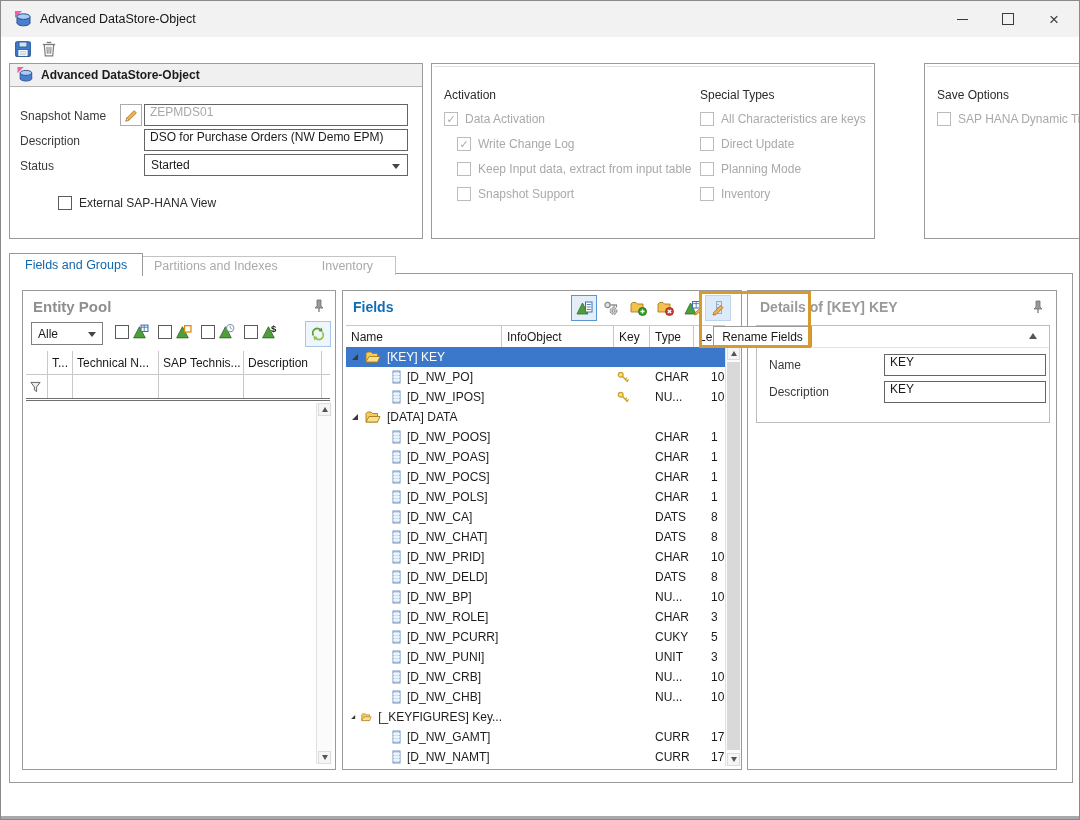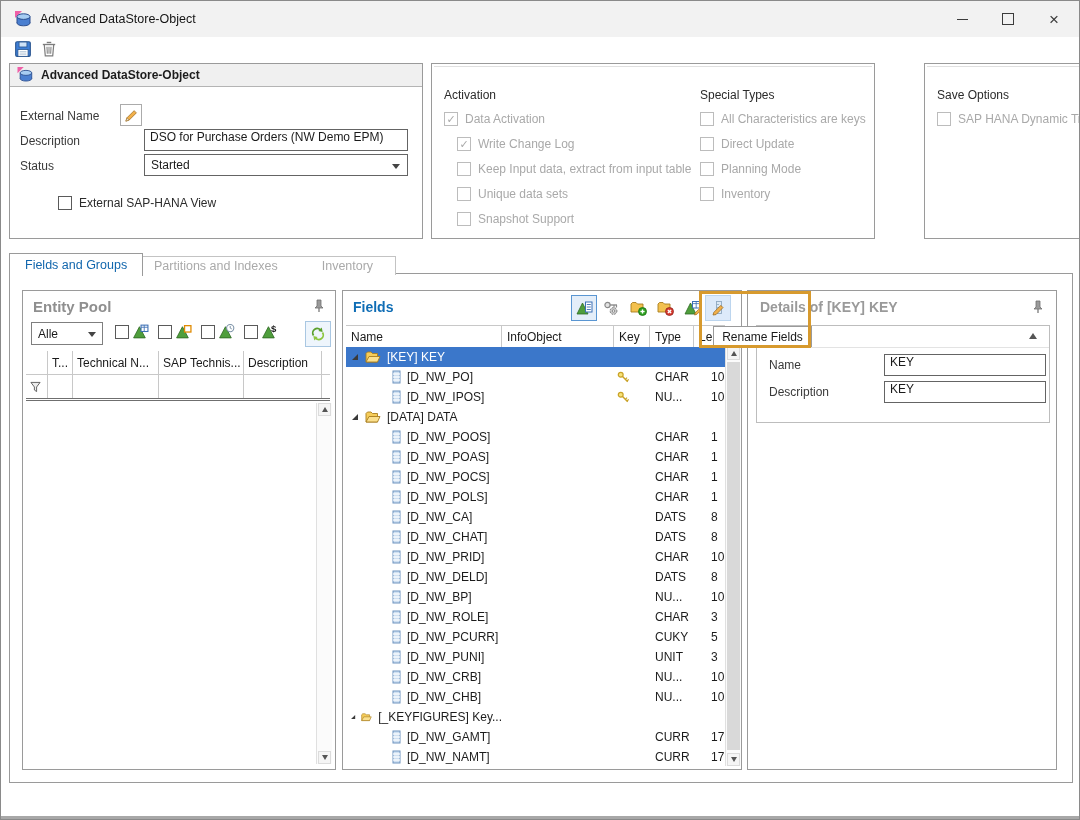--- a/index.html
+++ b/index.html
@@ -158,27 +158,28 @@
           <polygon points="0,0 7,0 0,7" fill="#ef5fa7"></polygon>
           <ellipse cx="9.5" cy="13" rx="6.5" ry="2.8" fill="#4a7fd0" stroke="#2c4f90" stroke-width="1"></ellipse>
           <rect x="3" y="6.6" width="13" height="6.4" fill="#4a7fd0"></rect>
           <line x1="3" y1="6.6" x2="3" y2="13" stroke="#2c4f90" stroke-width="1"></line>
           <line x1="16" y1="6.6" x2="16" y2="13" stroke="#2c4f90" stroke-width="1"></line>
           <ellipse cx="9.5" cy="6.6" rx="6.5" ry="2.8" fill="#a7cdf2" stroke="#2c4f90" stroke-width="1"></ellipse>
         </svg>
       </span>
       <span class="gtext">Advanced DataStore-Object</span>
     </div>
-    <span class="flabel" style="left:10px;top:45px;">External Name</span>
+    <span class="flabel" style="left:10px;top:45px;">Snapshot Name</span>
     <span class="pencil-btn" style="left:110px;top:40px;">
       <svg width="15" height="15" viewBox="0 0 16 16">
         <polygon points="2,14 3.2,10.4 10.8,2.8 13.2,5.2 5.6,12.8" fill="#f2b04a" stroke="#9c6b1f" stroke-width="0.8"></polygon>
         <polygon points="2,14 3.2,10.4 5.6,12.8" fill="#e8e0d2" stroke="#9c6b1f" stroke-width="0.6"></polygon>
       </svg>
     </span>
+    <div class="tinput ghost" style="left:134px;top:40px;width:252px;">ZEPMDS01</div>
     <span class="flabel" style="left:10px;top:70px;">Description</span>
     <div class="tinput" style="left:134px;top:65px;width:252px;">DSO for Purchase Orders (NW Demo EPM)</div>
     <span class="flabel" style="left:10px;top:95px;">Status</span>
     <div class="selectbox" style="left:134px;top:90px;width:264px;">
       <span>Started</span>
       <span class="sel-arrow"></span>
     </div>
     <div class="ext-row" style="left:20px;top:132px;">
       <span class="cb"></span>
       <span class="ol">External SAP-HANA View</span>
@@ -193,24 +194,20 @@
             <span class="cb dis">✓</span>
             <span class="ol">Data Activation</span>
           </div>
           <div class="opt-row" style="margin-left: 13px;">
             <span class="cb dis">✓</span>
             <span class="ol">Write Change Log</span>
           </div>
           <div class="opt-row" style="margin-left: 13px;">
             <span class="cb dis"></span>
             <span class="ol">Keep Input data, extract from input table</span>
-          </div>
-          <div class="opt-row" style="margin-left: 13px;">
-            <span class="cb dis"></span>
-            <span class="ol">Unique data sets</span>
           </div>
           <div class="opt-row" style="margin-left: 13px;">
             <span class="cb dis"></span>
             <span class="ol">Snapshot Support</span>
           </div>
         </div>
     </div>
     <div style="position:absolute;left:268px;top:20px;">
       <div class="opt-title">Special Types</div>
       <div id="special-list">

